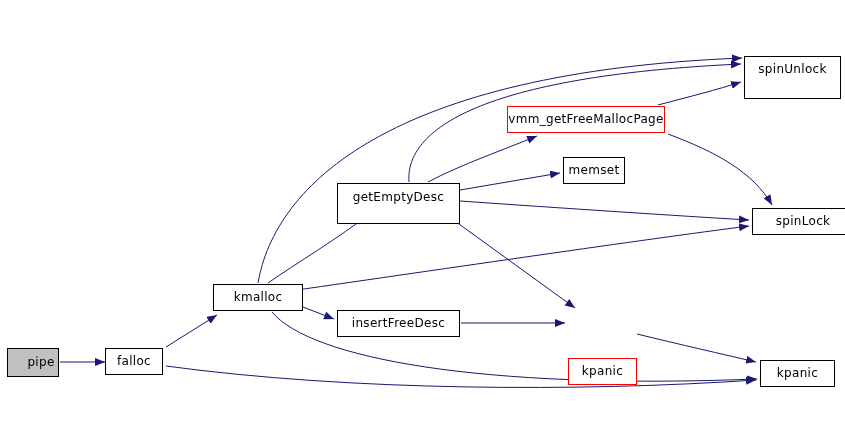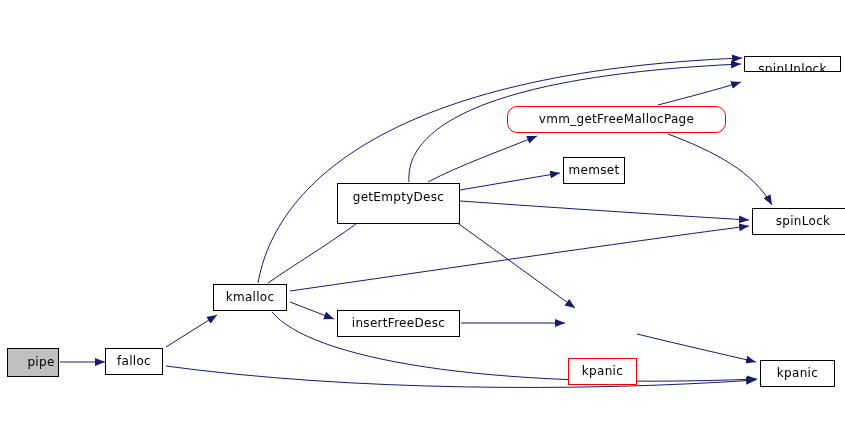--- a/index.html
+++ b/index.html
@@ -85,23 +85,23 @@
         <path d="M441,211 L575,308" class="edge" marker-end="url(#arrowhead)"></path>
         <path d="M461,323 L565,323" class="edge" marker-end="url(#arrowhead)"></path>
         <path d="M658,105 C692,96 716,90 741,82" class="edge" marker-end="url(#arrowhead)"></path>
         <path d="M668,134 C716,152 753,172 772,205" class="edge" marker-end="url(#arrowhead)"></path>
         <path d="M637,334 C682,345 722,354 756,362" class="edge" marker-end="url(#arrowhead)"></path>
       </g>
   </svg>
   <div class="node-layer">
       <div class="node selected" style="left: 7px; top: 348px; width: 52px; height: 29px; line-height: 27px; padding-left: 16px;">pipe</div>
       <div class="node normal" style="left: 105px; top: 348px; width: 58px; height: 27px; line-height: 25px;">falloc</div>
-      <div class="node normal" style="left: 213px; top: 284px; width: 74px; height: 27px; line-height: 25px;">kmalloc</div>
+      <div class="node normal" style="left: 213px; top: 284px; width: 90px; height: 27px; line-height: 25px;">kmalloc</div>
       <div class="node normal" style="left: 337px; top: 310px; width: 123px; height: 27px; line-height: 25px;">insertFreeDesc</div>
       <div class="node normal" style="left: 337px; top: 183px; width: 123px; height: 41px; line-height: 26px;">getEmptyDesc</div>
-      <div class="node highlight" style="left: 507px; top: 106px; width: 219px; height: 27px; line-height: 25px; border-radius: 10px;">vmm_getFreeMallocPage</div>
+      <div class="node highlight" style="left: 507px; top: 106px; width: 158px; height: 27px; line-height: 25px;">vmm_getFreeMallocPage</div>
       <div class="node normal" style="left: 563px; top: 157px; width: 62px; height: 27px; line-height: 25px;">memset</div>
-      <div class="node normal" style="left: 744px; top: 56px; width: 97px; height: 16px; line-height: 25px;">spinUnlock</div>
+      <div class="node normal" style="left: 744px; top: 56px; width: 97px; height: 43px; line-height: 25px;">spinUnlock</div>
       <div class="node normal" style="left: 752px; top: 208px; width: 102px; height: 27px; line-height: 25px;">spinLock</div>
       <div class="node highlight" style="left: 568px; top: 310px; width: 69px; height: 27px; line-height: 25px; margin-top: 48px;">kpanic</div>
       <div class="node normal" style="left: 760px; top: 360px; width: 75px; height: 27px; line-height: 25px;">kpanic</div>
     </div>
 </div>
 
 </body></html>

